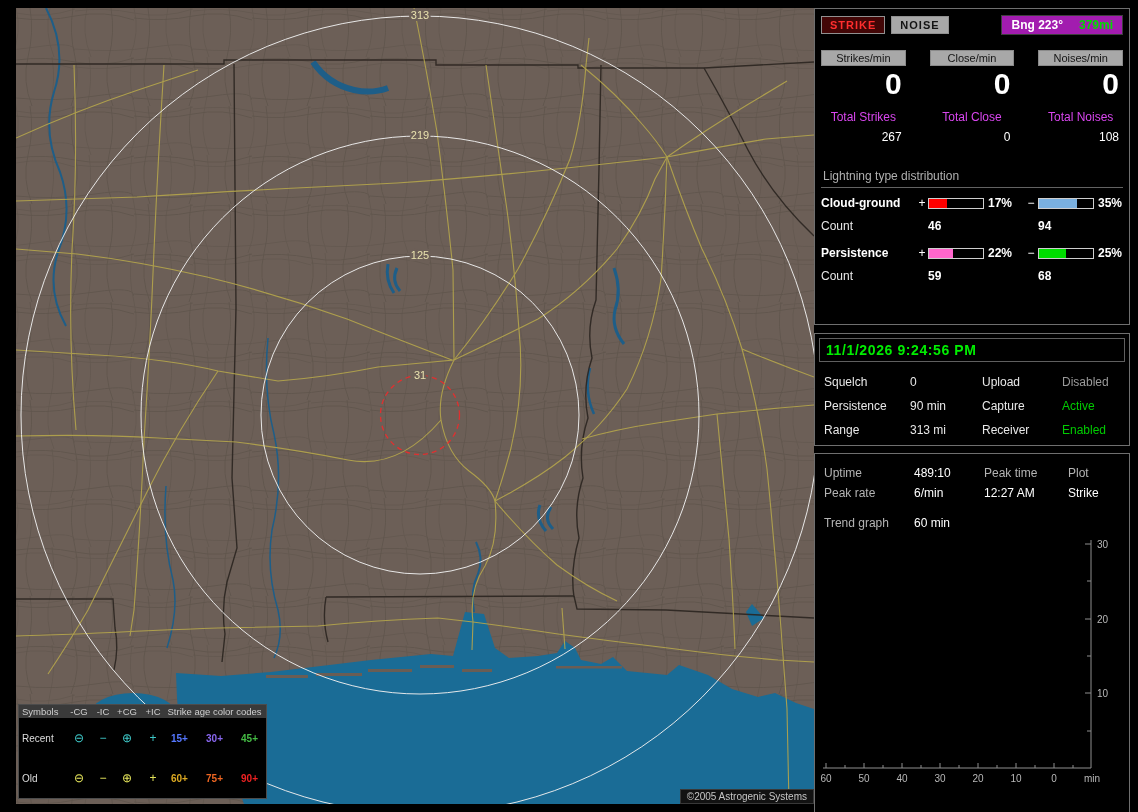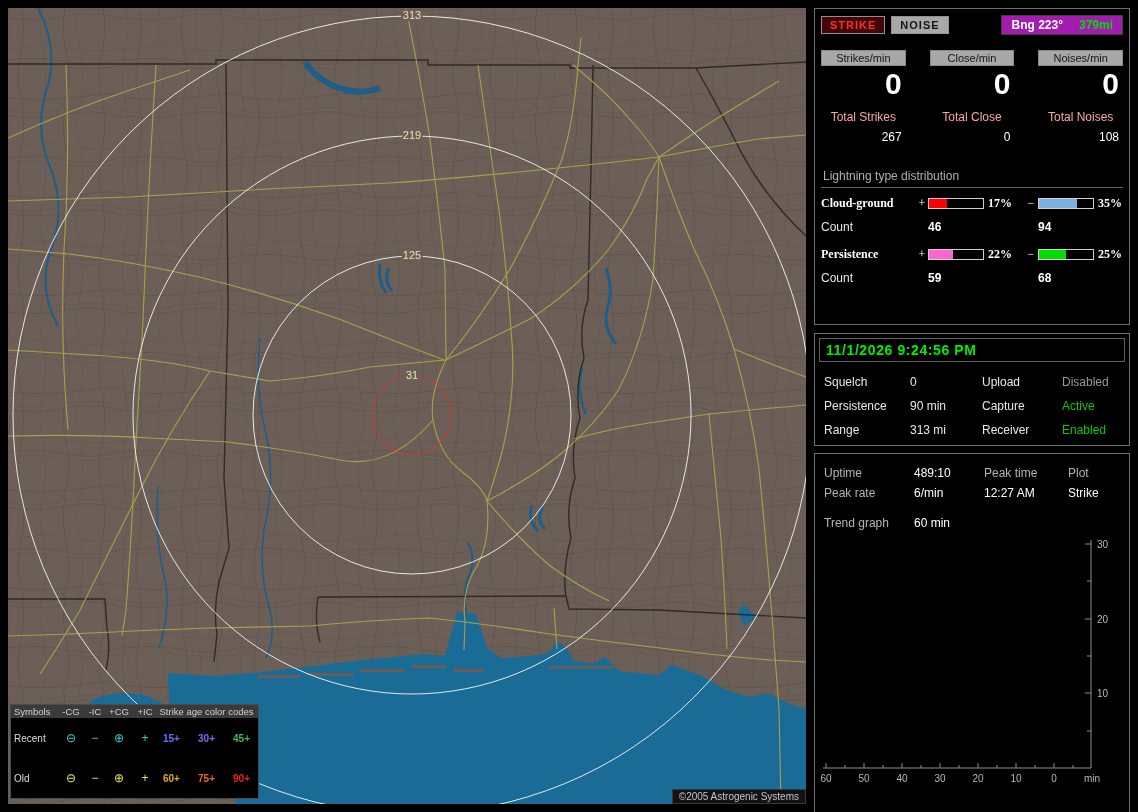--- a/index.html
+++ b/index.html
@@ -1,20 +1,20 @@
 <!DOCTYPE html>
 <html><head>
 <meta charset="utf-8">
 <style>
   html,body{margin:0;padding:0;background:#000;}
   body{width:1138px;height:812px;position:relative;overflow:hidden;
        font-family:"Liberation Sans", sans-serif;}
 
   
-  #map{position:absolute;left:8px;top:8px;width:798px;height:796px;background:#f97316;}
+  #map{position:absolute;left:16px;top:8px;width:798px;height:796px;background:#f97316;}
   #map svg{display:block;}
   .maplabel{fill:#e9e2ae;font-size:11px;text-anchor:middle;
             paint-order:stroke;stroke:#6c5f57;stroke-width:4px;}
   .copyright{position:absolute;right:0;bottom:0;background:#121212;border:1px solid #383838;
              color:#c6c6c6;font-size:10px;padding:1px 6px;white-space:nowrap;}
 
   
   .legend{position:absolute;left:2px;bottom:5px;width:247px;background:#000;
           border:1px solid #4c4c4c;font-size:10px;}
   .lg-head{display:grid;grid-template-columns:44px 26px 22px 26px 26px 1fr;
@@ -39,27 +39,27 @@
   .tab-strike{background:#420606;color:#ff2e2e;}
   .tab-noise{background:#a8a8a8;color:#141414;}
   .bng{margin-left:auto;display:flex;gap:16px;background:#a21caf;border:1px solid #3e3e3e;
        padding:2px 9px;font-size:12px;font-weight:bold;color:#ffffff;}
 
   .counters{display:grid;grid-template-columns:repeat(3,1fr);column-gap:24px;margin-top:15px;}
   .chip{background:#a8a8a8;color:#141414;font-size:11px;text-align:center;
         padding:1px 0;border:1px solid #8a8a8a;}
   .bigzero{font-size:30px;font-weight:bold;color:#fff;text-align:right;
            padding-right:4px;margin-top:3px;line-height:1;}
-  .tlabel{font-size:12px;color:#fca5a5;text-align:center;margin-top:11px;}
+  .tlabel{font-size:12px;color:#d946ef;text-align:center;margin-top:11px;}
   .tval{font-size:12px;color:#ffffff;text-align:right;padding-right:4px;margin-top:6px;}
 
   .dist-title{margin-top:25px;color:#b0b0b0;font-size:12px;padding:0 0 4px 2px;
               border-bottom:1px solid #636363;}
   .drow{display:grid;grid-template-columns:95px 12px 56px 40px 14px 56px 29px;
-        align-items:center;margin-top:8px;font-family:Liberation Serif, serif;}
+        align-items:center;margin-top:8px;}
   .crow{display:grid;grid-template-columns:95px 12px 56px 40px 14px 56px 29px;
         align-items:center;margin-top:9px;}
   .dname{font-weight:bold;color:#fff;font-size:12px;}
   .dsign{color:#fff;font-size:12px;text-align:center;}
   .dbar{height:11px;border:1px solid #cfcfcf;background:#000;box-sizing:border-box;}
   .dfill{display:block;height:100%;}
   .dpct{font-weight:bold;color:#fff;font-size:12px;padding-left:4px;}
   .dclabel{color:#e6e6e6;font-size:12px;}
   .dcval{color:#fff;font-weight:bold;font-size:12px;}
 

